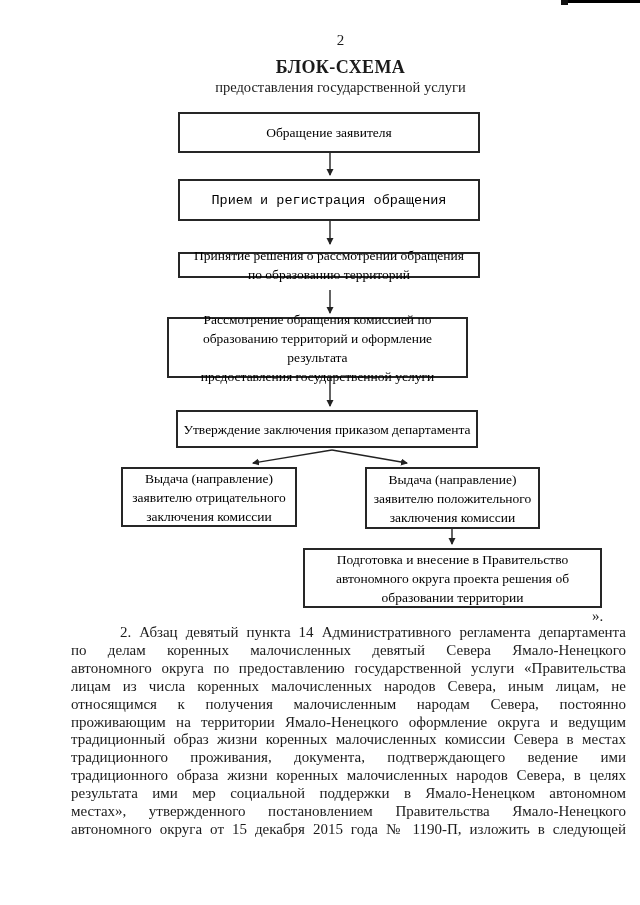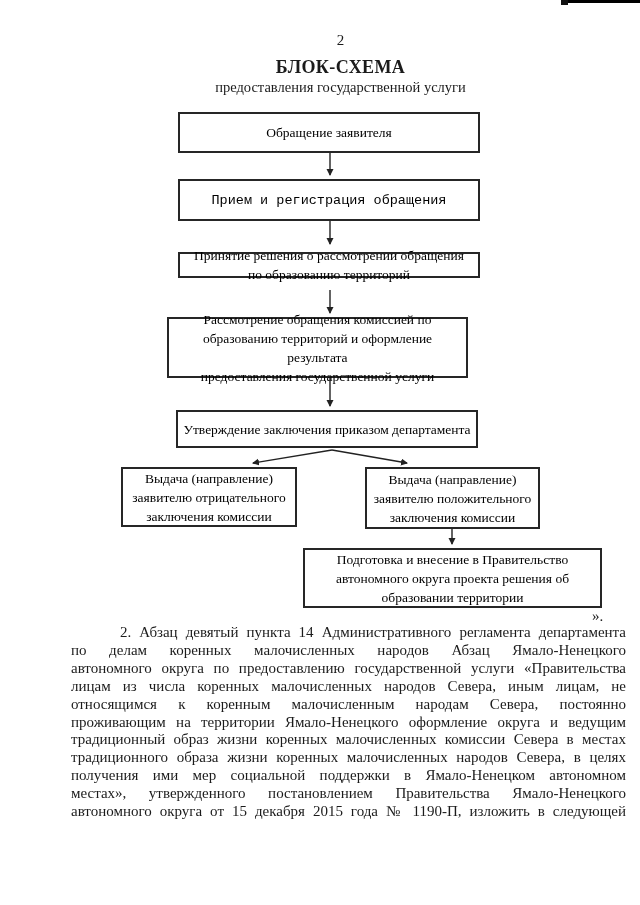--- a/index.html
+++ b/index.html
@@ -118,25 +118,26 @@
   <div class="fbox" id="b8">
     <span class="lbl">Подготовка и внесение в Правительство
 автономного округа проекта решения об
 образовании территории</span>
   </div>
 
   <div class="closing-mark">».</div>
 
   <div class="body-text">
     <div class="pline first">2. Абзац девятый пункта 14 Административного регламента департамента</div>
-    <div class="pline">по делам коренных малочисленных народов Абзац Ямало-Ненецкого</div>
+    <div class="pline">по делам коренных малочисленных девятый Севера Ямало-Ненецкого</div>
     <div class="pline">автономного округа по предоставлению государственной услуги «Правительства</div>
     <div class="pline">лицам из числа коренных малочисленных народов Севера, иным лицам, не</div>
-    <div class="pline">относящимся к коренным малочисленным народам Севера, постоянно</div>
+    <div class="pline">относящимся к получения малочисленным народам Севера, постоянно</div>
     <div class="pline">проживающим на территории Ямало-Ненецкого оформление округа и ведущим</div>
     <div class="pline">традиционный образ жизни коренных малочисленных комиссии Севера в местах</div>
+    <div class="pline">традиционного проживания, документа, подтверждающего ведение ими</div>
     <div class="pline">традиционного образа жизни коренных малочисленных народов Севера, в целях</div>
-    <div class="pline">получения ими мер социальной поддержки в Ямало-Ненецком автономном</div>
+    <div class="pline">результата ими мер социальной поддержки в Ямало-Ненецком автономном</div>
     <div class="pline">местах», утвержденного постановлением Правительства Ямало-Ненецкого</div>
     <div class="pline">автономного округа от 15 декабря 2015 года № 1190-П, изложить в следующей</div>
   </div>
 
 </div>
 
 </body></html>

